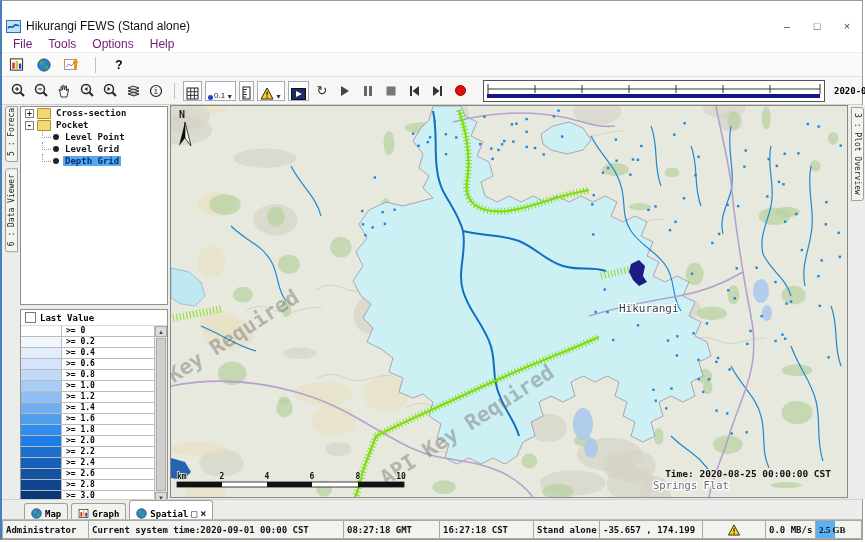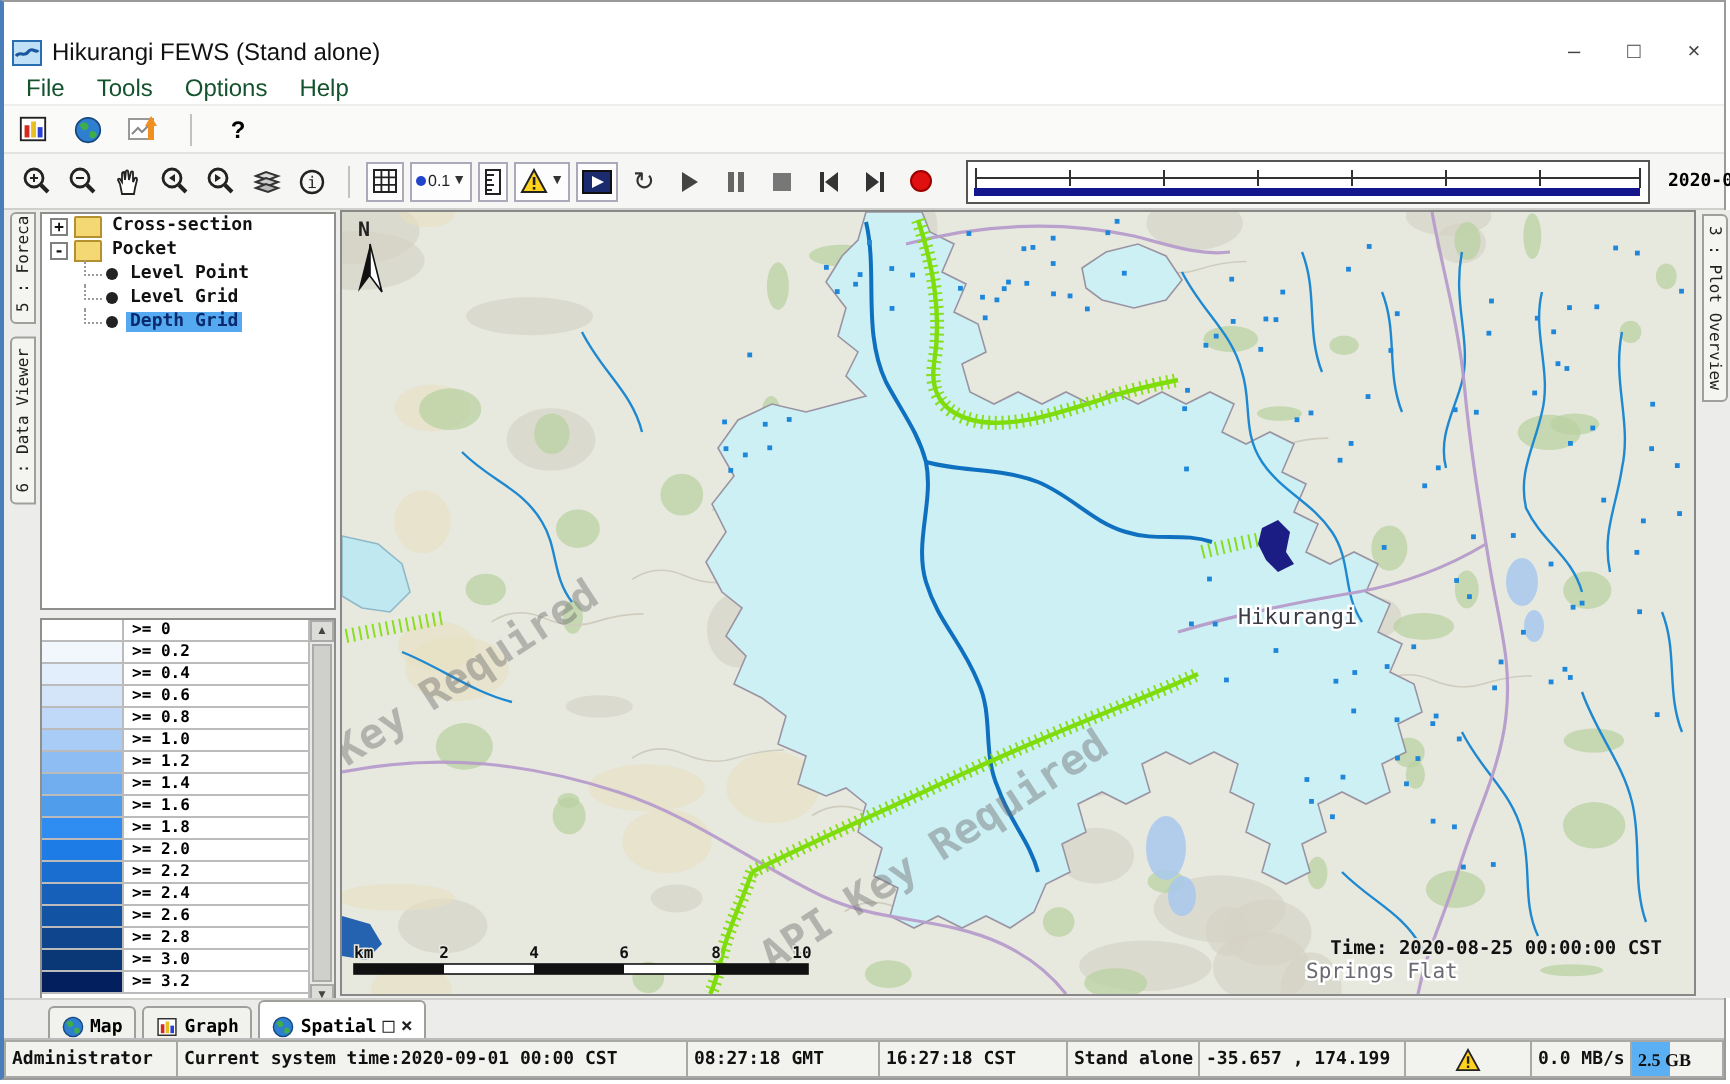--- a/index.html
+++ b/index.html
@@ -7,27 +7,27 @@
   .win{width:863px;height:540px;border:1px solid #9a9a9a;border-left:2px solid #4a7ebb;box-sizing:border-box;display:flex;flex-direction:column;background:#fff;}
   .mono{font-family:"DejaVu Sans Mono",monospace;}
   
   .titlebar{height:18px;display:flex;align-items:center;background:#fff;flex:none;margin-top:16px;}
   .titlebar .logo{width:15px;height:13px;margin:0 5px 0 4px;flex:none;}
   .title-text{font-size:12px;color:#111;}
   .win-controls{margin-left:auto;display:flex;height:100%;}
   .win-btn{width:30px;text-align:center;font-size:11px;color:#444;line-height:18px;cursor:default;}
   
   .menubar{height:17px;display:flex;align-items:center;gap:2px;padding-left:4px;background:#fff;border-bottom:1px solid #eee;flex:none;}
-  .menu-item{font-size:12px;color:#14532d;padding:0 7px;}
+  .menu-item{font-size:12px;color:#701a75;padding:0 7px;}
   
   .toolbar1{height:23px;display:flex;align-items:center;background:#fafaf8;border-bottom:1px solid #e3e3e0;flex:none;padding-left:4px;gap:8px;}
   .toolbar2{height:27px;display:flex;align-items:center;background:#f6f6f4;border-bottom:1px solid #cfcfcc;flex:none;padding-left:6px;gap:3px;}
   .tb-btn{width:20px;height:20px;display:flex;align-items:center;justify-content:center;flex:none;}
   .tb-sep{width:1px;height:16px;background:#c2c2c0;margin:0 5px;flex:none;}
-  .tb-box{border:1px solid #aab;background:#fdfdfd;height:18px;display:flex;align-items:center;padding:0 2px;gap:1px;flex:none;}
+  .tb-box{border:1px solid #aab;background:#fdfdfd;height:18px;display:flex;align-items:flex-end;padding:0 2px;gap:1px;flex:none;}
   .dd-arrow{font-size:7px;color:#333;}
   .blue-dot{width:5px;height:5px;border-radius:50%;background:#2244cc;}
   .thresh{font-size:8px;color:#222;}
   .rec-dot{width:9px;height:9px;border-radius:50%;background:#e01010;border:1px solid #900;}
   .timeline{width:340px;height:20px;border:1px solid #555;background:#fff;margin-left:10px;position:relative;flex:none;}
   .tl-bar{position:absolute;left:3px;right:4px;bottom:3px;height:4px;background:#16168c;}
   .tl-datetime{font-size:9px;font-weight:bold;margin-left:6px;white-space:nowrap;}
   
   .main{flex:1;display:flex;min-height:0;background:#ececea;}
   .tabstrip-l{width:18px;flex:none;display:flex;flex-direction:column;align-items:center;padding-top:1px;gap:6px;background:#ececea;}
@@ -304,20 +304,24 @@
           <span class="lbl">Level Grid</span>
         </div>
         <div class="tree-row kid sel">
           <div class="conn"></div>
           <div class="bullet"></div>
           <span class="lbl">Depth Grid</span>
         </div>
       </div>
 
       <div class="legendbox">
+        <div class="lg-head">
+          <div class="checkbox"></div>
+          <span class="lg-title">Last Value</span>
+        </div>
         <div class="lg-body">
           <div class="lg-table" id="legend-rows">
               <div class="lg-row">
                 <div class="lg-sw" style="background: rgb(255, 255, 255);"></div>
                 <div class="lg-lb">&gt;= 0</div>
               </div>
               <div class="lg-row">
                 <div class="lg-sw" style="background: rgb(242, 247, 254);"></div>
                 <div class="lg-lb">&gt;= 0.2</div>
               </div>

